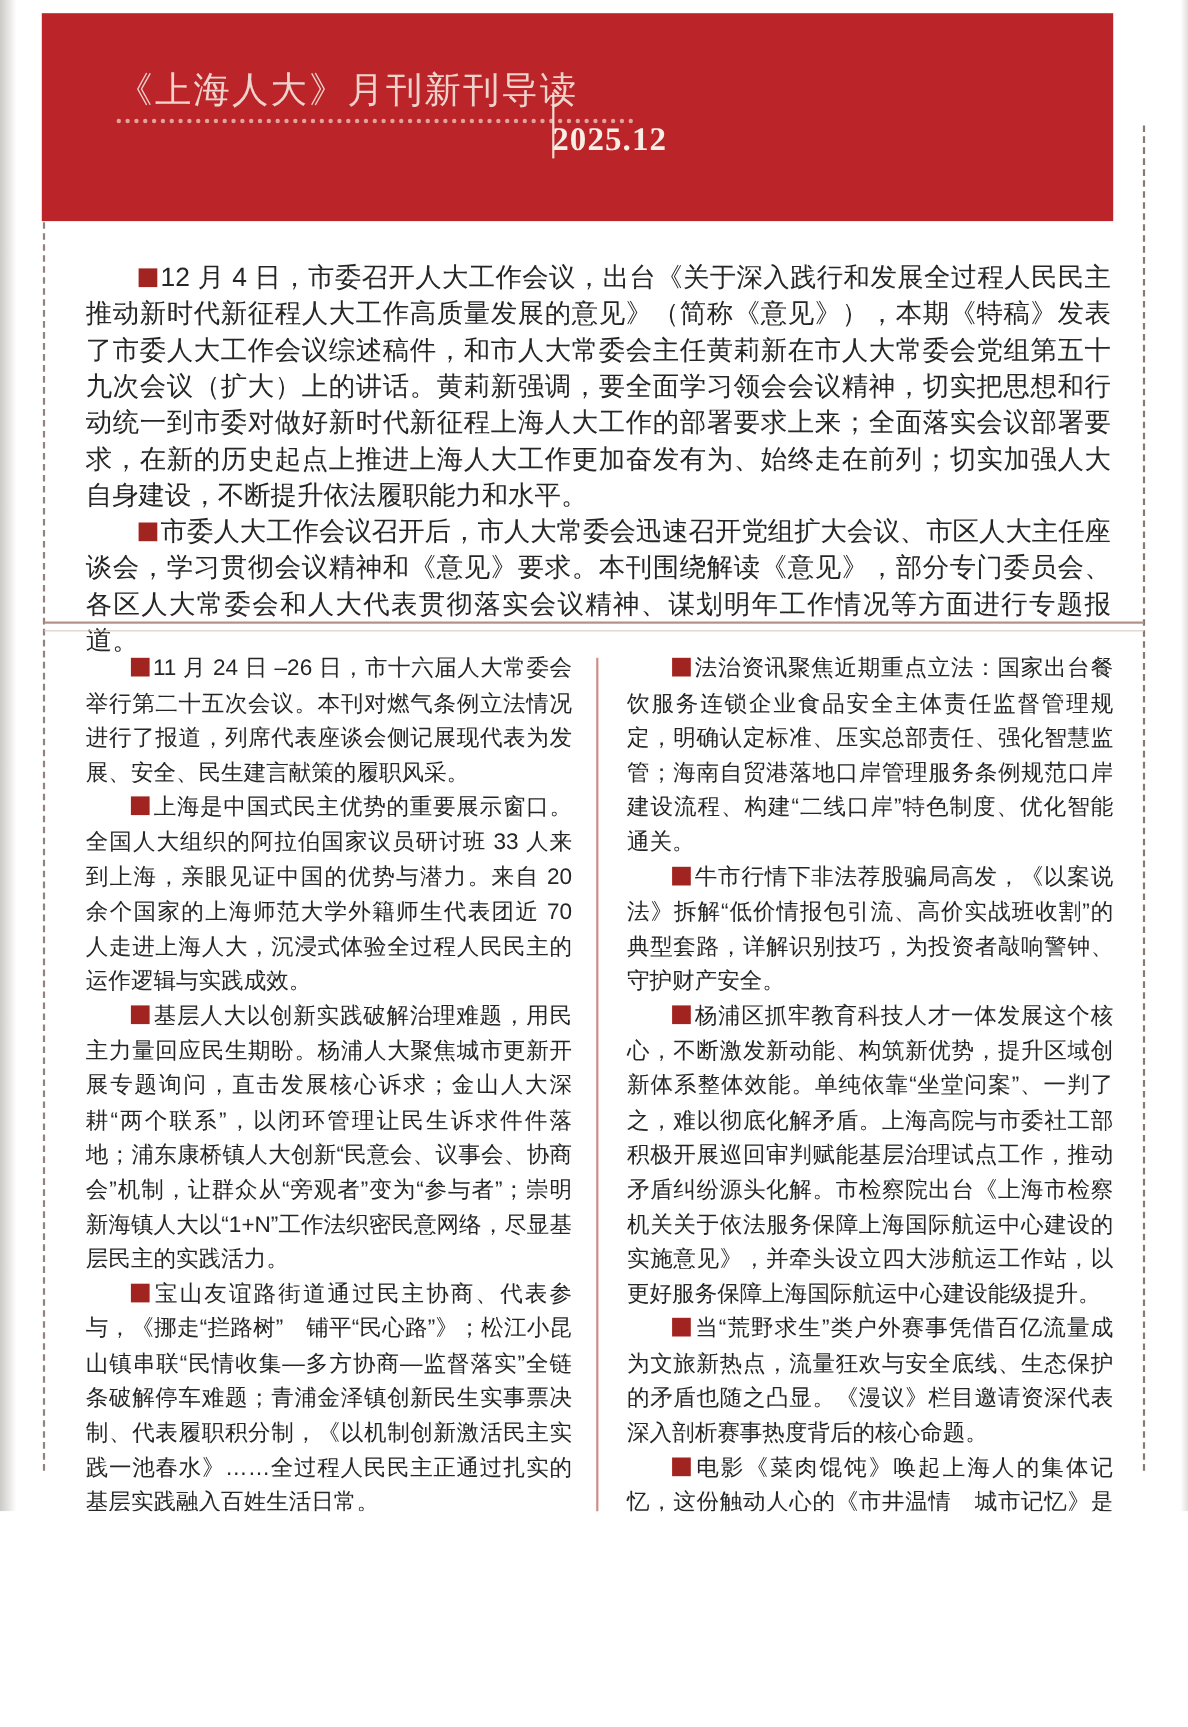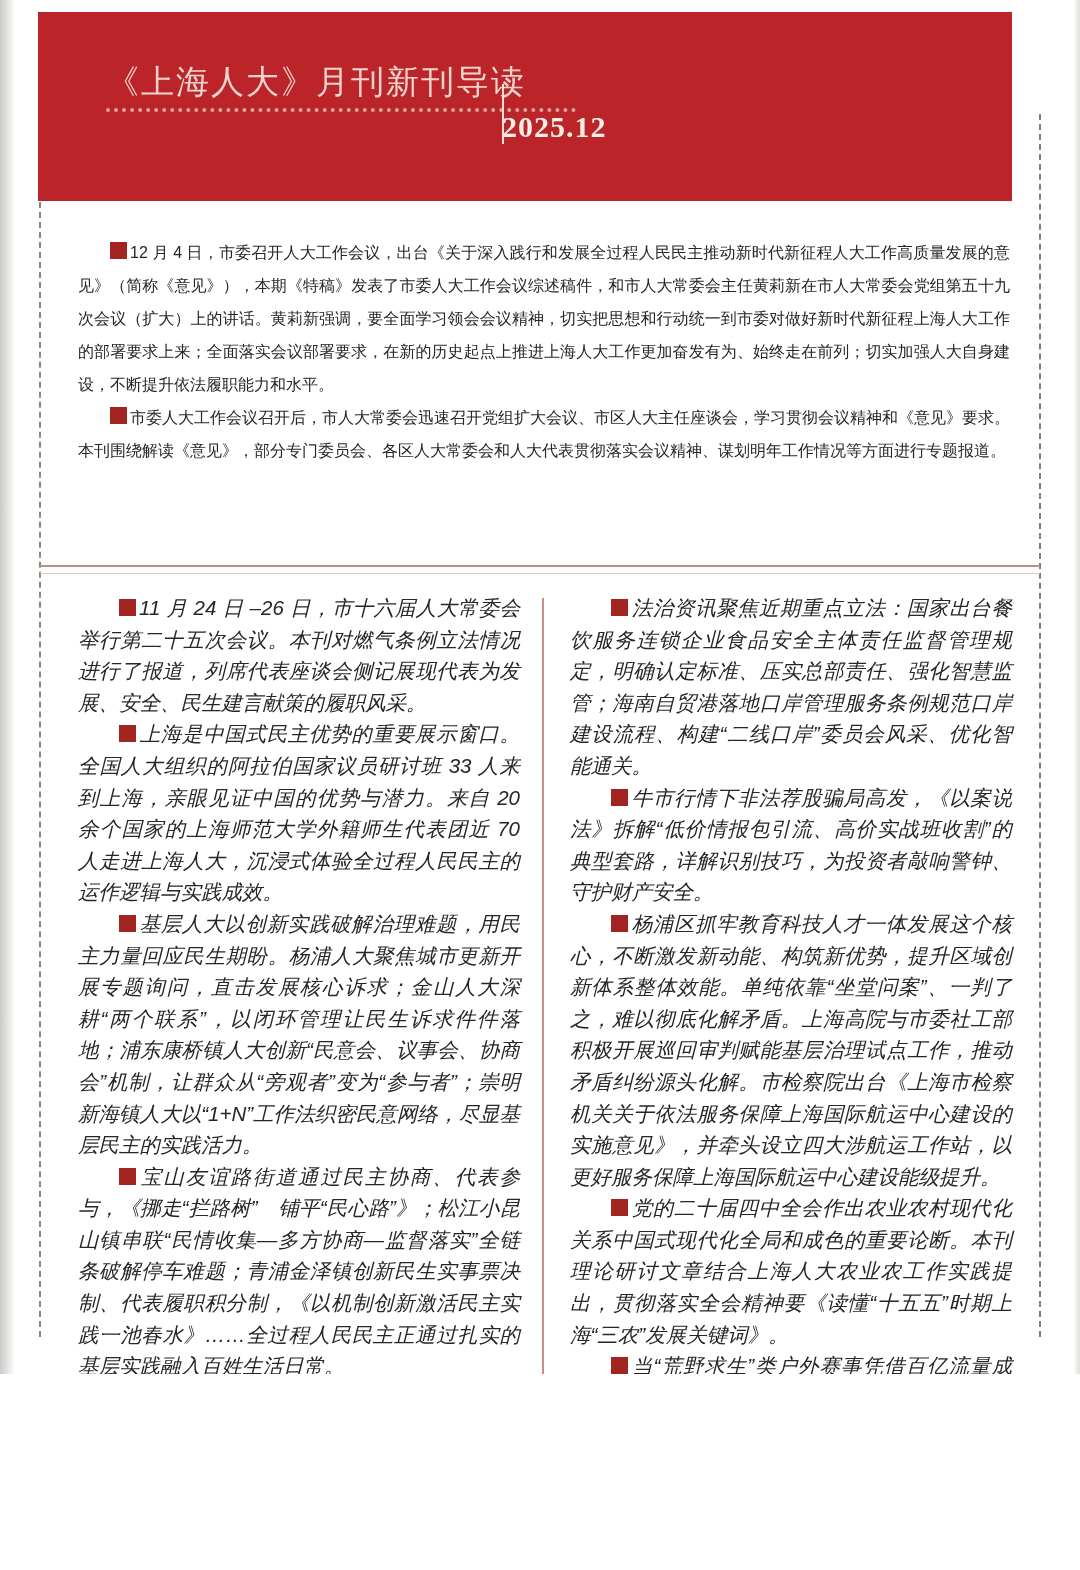--- a/index.html
+++ b/index.html
@@ -38,28 +38,28 @@
     border-left:2px dashed #897a71;}
   .frame-bottom{position:absolute;left:40px;right:41px;top:1532px;height:0;
     border-top:2px dashed #897a71;}
 
   
   .sep1{position:absolute;left:40px;width:1000px;top:565px;height:0;border-top:2px solid #b39184;}
   .sep2{position:absolute;left:40px;width:1000px;top:573px;height:0;border-top:1px solid #dcc9c0;}
 
   
   .intro{position:absolute;left:78px;top:236px;width:932px;
-    font-size:16px;line-height:33px;text-align:justify;}
+    font-size:24px;line-height:33px;text-align:justify;}
   .intro p{margin:0;text-indent:2em;}
 
   
   .cols{position:absolute;left:78px;top:592px;width:934px;display:flex;}
   .col{width:442px;font-size:20.5px;line-height:31.6px;text-align:justify;}
   .col-gap{width:50px;flex:none;}
-  .col p{margin:0;text-indent:2em;font-style:italic;}
+  .col p{margin:0;text-indent:2em;}
   .col-divider{position:absolute;left:542px;top:598px;width:2px;height:903px;background:#cf8d87;}
 
   
   .bullet{display:inline-block;width:17px;height:17px;background:#a12420;
     margin-right:3px;vertical-align:-1px;}
 </style>
 </head>
 <body>
 
 <div class="page">
@@ -89,22 +89,21 @@
   <div class="col-divider"></div>
   <div class="cols">
     <div class="col">
       <p><span class="bullet"></span><span>11 月 24 日 –26 日，市十六届人大常委会举行第二十五次会议。本刊对燃气条例立法情况进行了报道，列席代表座谈会侧记展现代表为发展、安全、民生建言献策的履职风采。</span></p>
       <p><span class="bullet"></span><span>上海是中国式民主优势的重要展示窗口。全国人大组织的阿拉伯国家议员研讨班 33 人来到上海，亲眼见证中国的优势与潜力。来自 20 余个国家的上海师范大学外籍师生代表团近 70 人走进上海人大，沉浸式体验全过程人民民主的运作逻辑与实践成效。</span></p>
       <p><span class="bullet"></span><span>基层人大以创新实践破解治理难题，用民主力量回应民生期盼。杨浦人大聚焦城市更新开展专题询问，直击发展核心诉求；金山人大深耕“两个联系”，以闭环管理让民生诉求件件落地；浦东康桥镇人大创新“民意会、议事会、协商会”机制，让群众从“旁观者”变为“参与者”；崇明新海镇人大以“1+N”工作法织密民意网络，尽显基层民主的实践活力。</span></p>
       <p><span class="bullet"></span><span>宝山友谊路街道通过民主协商、代表参与，《挪走“拦路树”　铺平“民心路”》；松江小昆山镇串联“民情收集—多方协商—监督落实”全链条破解停车难题；青浦金泽镇创新民生实事票决制、代表履职积分制，《以机制创新激活民主实践一池春水》……全过程人民民主正通过扎实的基层实践融入百姓生活日常。</span></p>
     </div>
     <div class="col-gap"></div>
     <div class="col">
-      <p><span class="bullet"></span><span>法治资讯聚焦近期重点立法：国家出台餐饮服务连锁企业食品安全主体责任监督管理规定，明确认定标准、压实总部责任、强化智慧监管；海南自贸港落地口岸管理服务条例规范口岸建设流程、构建“二线口岸”委员会风采、优化智能通关。</span></p>
+      <p><span class="bullet"></span><span>法治资讯聚焦近期重点立法：国家出台餐饮服务连锁企业食品安全主体责任监督管理规定，明确认定标准、压实总部责任、强化智慧监管；海南自贸港落地口岸管理服务条例规范口岸建设流程、构建“二线口岸”特色制度、优化智能通关。</span></p>
       <p><span class="bullet"></span><span>牛市行情下非法荐股骗局高发，《以案说法》拆解“低价情报包引流、高价实战班收割”的典型套路，详解识别技巧，为投资者敲响警钟、守护财产安全。</span></p>
       <p><span class="bullet"></span><span>杨浦区抓牢教育科技人才一体发展这个核心，不断激发新动能、构筑新优势，提升区域创新体系整体效能。单纯依靠“坐堂问案”、一判了之，难以彻底化解矛盾。上海高院与市委社工部积极开展巡回审判赋能基层治理试点工作，推动矛盾纠纷源头化解。市检察院出台《上海市检察机关关于依法服务保障上海国际航运中心建设的实施意见》，并牵头设立四大涉航运工作站，以更好服务保障上海国际航运中心建设能级提升。</span></p>
-      <p><span class="bullet"></span><span>党的二十届四中全会作出农业农村现代化关系中国式现代化全局和成色的重要论断。本刊理论研讨文章结合上海人大农业农工作实践提出，贯彻落实全会精神要《读懂“十五五”时期上海“三农”发展关键词》。</span></p>
       <p><span class="bullet"></span><span>当“荒野求生”类户外赛事凭借百亿流量成为文旅新热点，流量狂欢与安全底线、生态保护的矛盾也随之凸显。《漫议》栏目邀请资深代表深入剖析赛事热度背后的核心命题。</span></p>
       <p><span class="bullet"></span><span>电影《菜肉馄饨》唤起上海人的集体记忆，这份触动人心的《市井温情　城市记忆》是作者对时光与生活的深度共鸣：时代机遇、职场包容、代际陪伴……淡淡地讲述了属于上海“70 后”的故事。</span></p>
     </div>
   </div>
 
 </div>
 
 </body></html>

